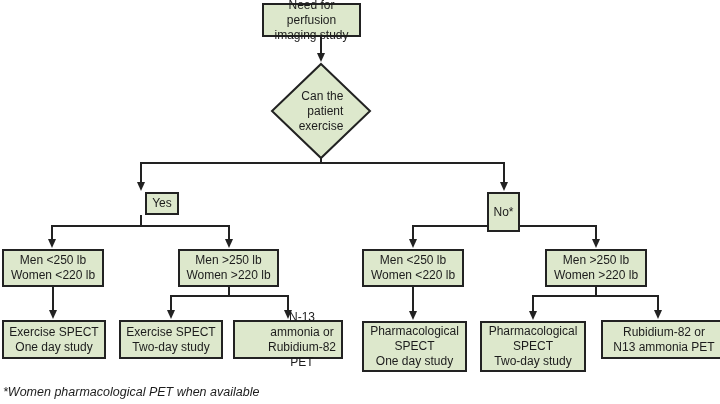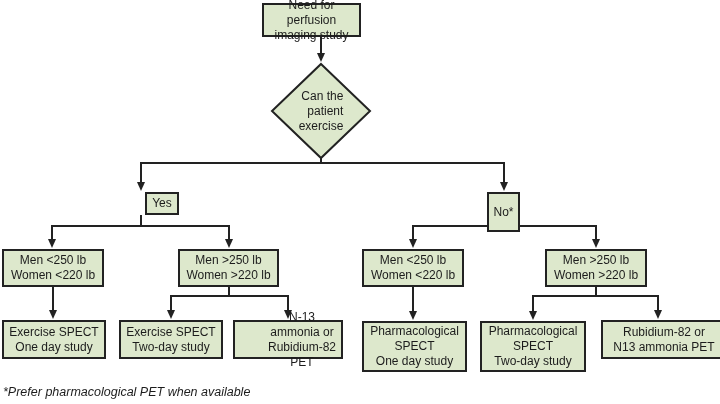--- a/index.html
+++ b/index.html
@@ -149,15 +149,15 @@
 SPECT
 One day study</div>
 
   <div class="node n-leaf5">Pharmacological
 SPECT
 Two-day study</div>
 
   <div class="node n-leaf6">Rubidium-82 or
 N13 ammonia PET</div>
 
-  <div class="footnote">*Prefer pharmacological PET when available</div>
+  <div class="footnote">*Women pharmacological PET when available</div>
 
 </div>
 
 </body></html>

